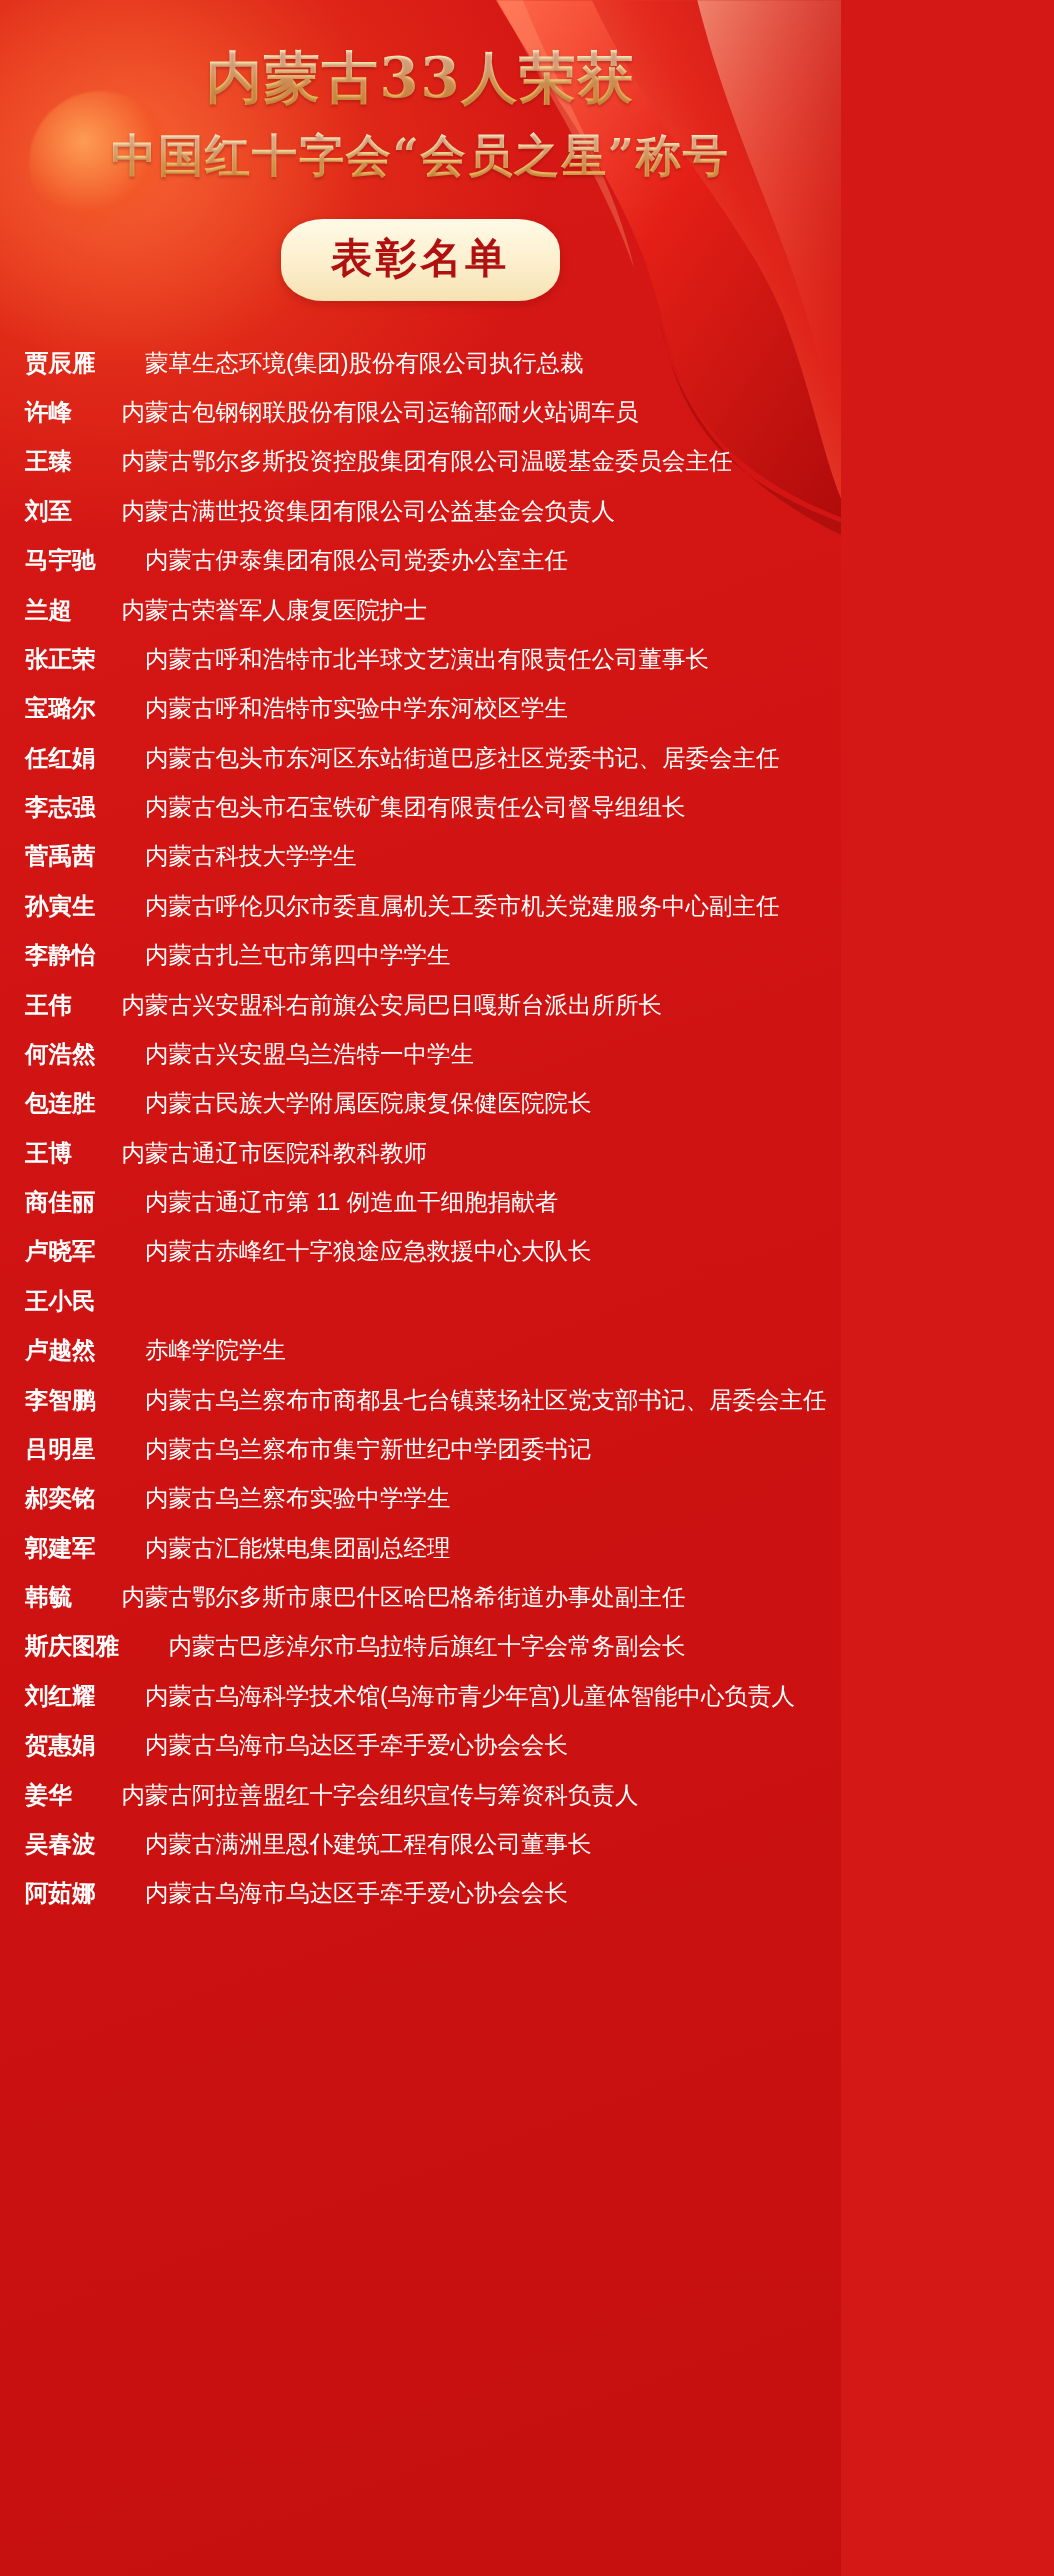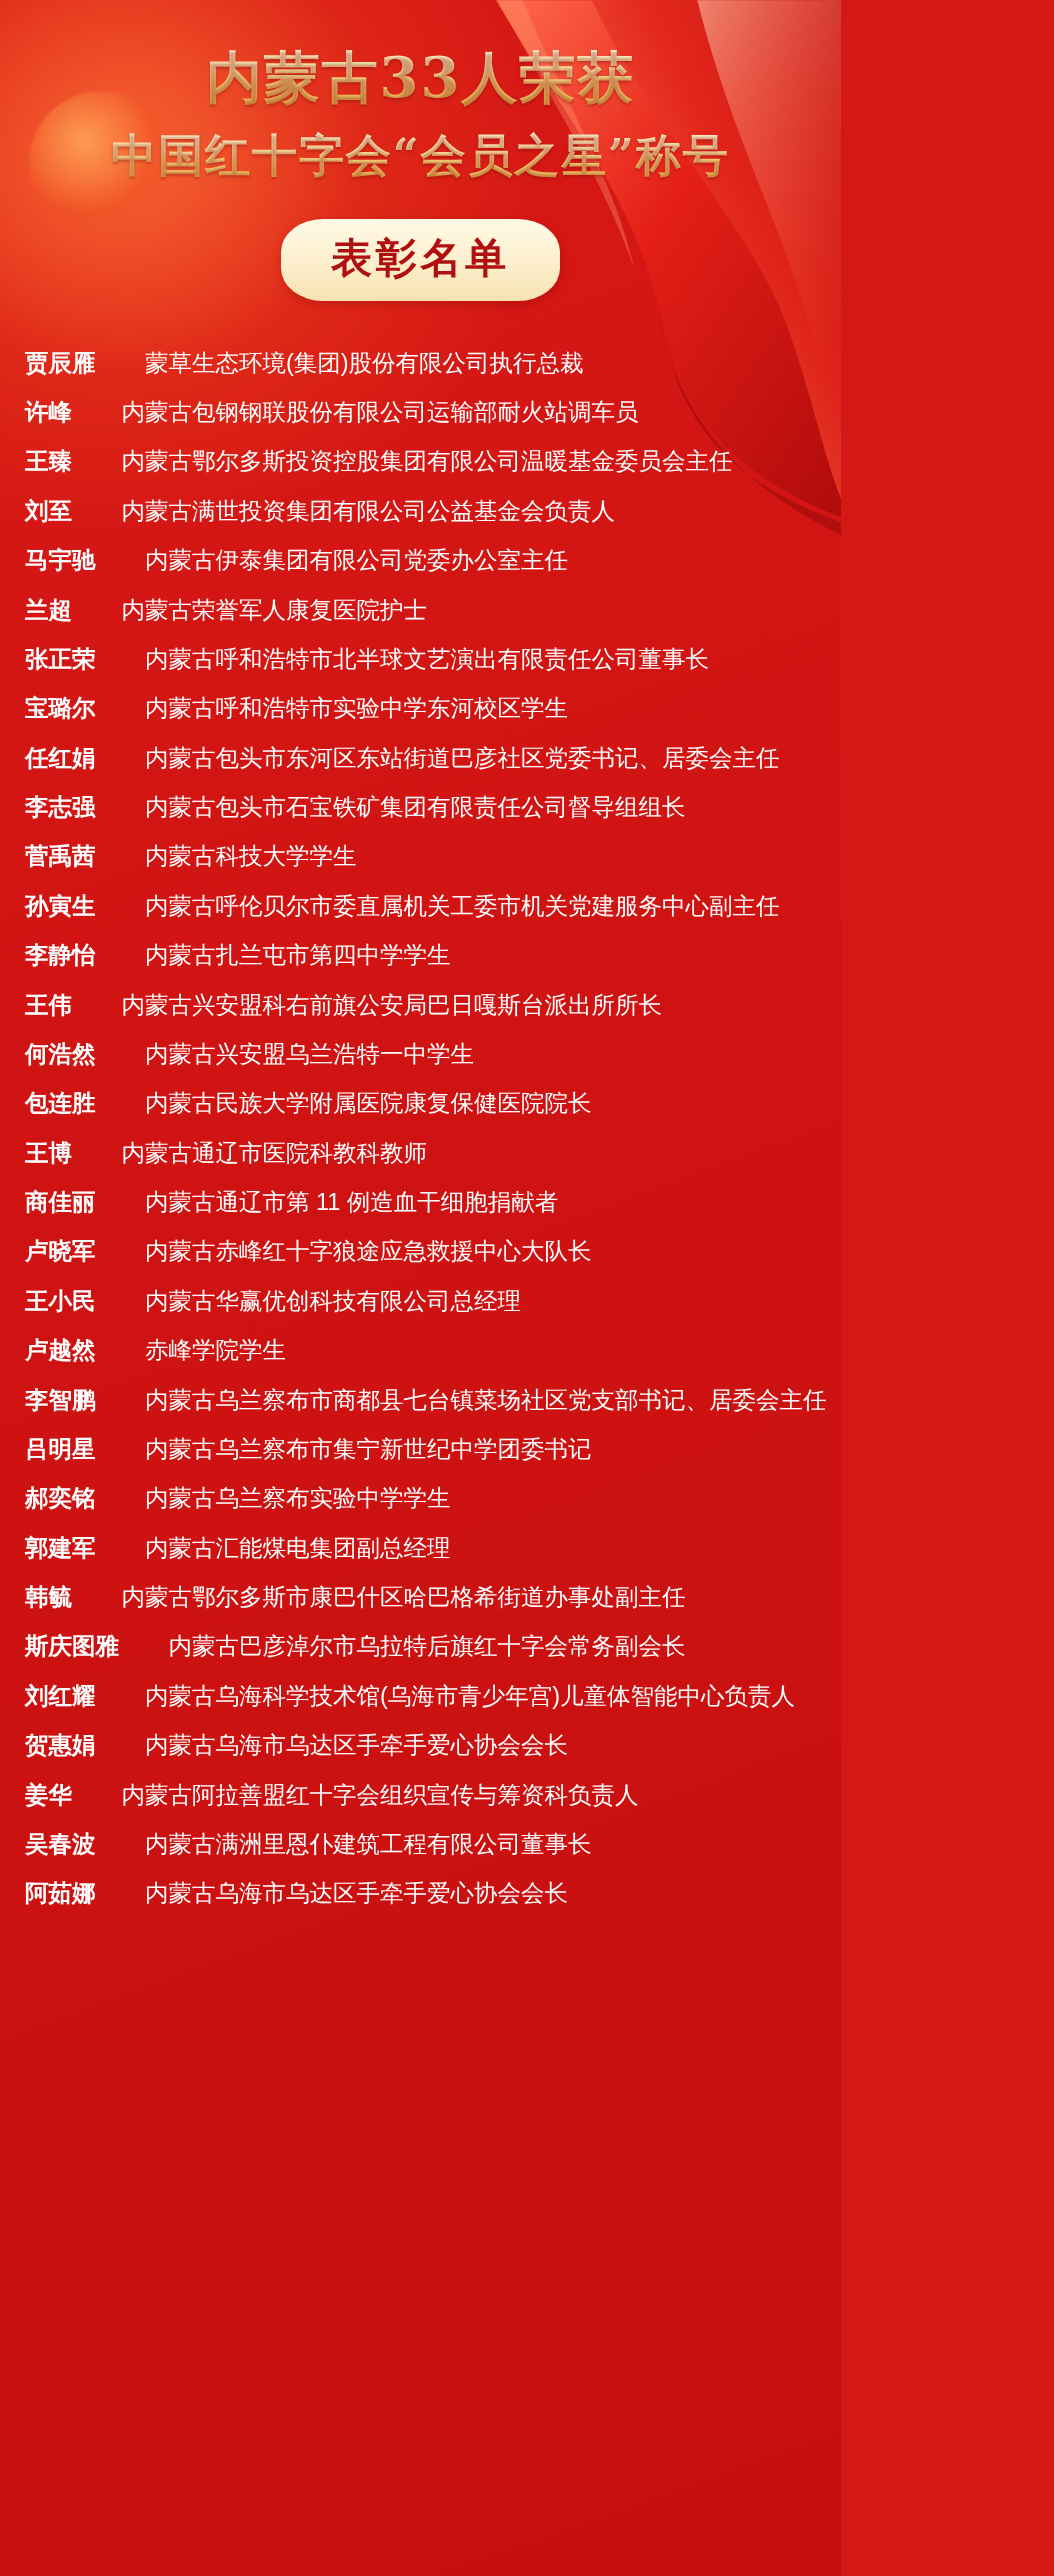--- a/index.html
+++ b/index.html
@@ -220,21 +220,20 @@
       <div class="row">
         <span class="name">商佳丽</span>
         <span class="desc">内蒙古通辽市第 11 例造血干细胞捐献者</span>
       </div>
       <div class="row">
         <span class="name">卢晓军</span>
         <span class="desc">内蒙古赤峰红十字狼途应急救援中心大队长</span>
       </div>
       <div class="row">
         <span class="name">王小民</span>
-        <span class="desc">内蒙古华赢优创科技有限公司总经理</span>
       </div>
       <div class="row">
         <span class="name">卢越然</span>
         <span class="desc">赤峰学院学生</span>
       </div>
       <div class="row">
         <span class="name">李智鹏</span>
         <span class="desc">内蒙古乌兰察布市商都县七台镇菜场社区党支部书记、居委会主任</span>
       </div>
       <div class="row">

